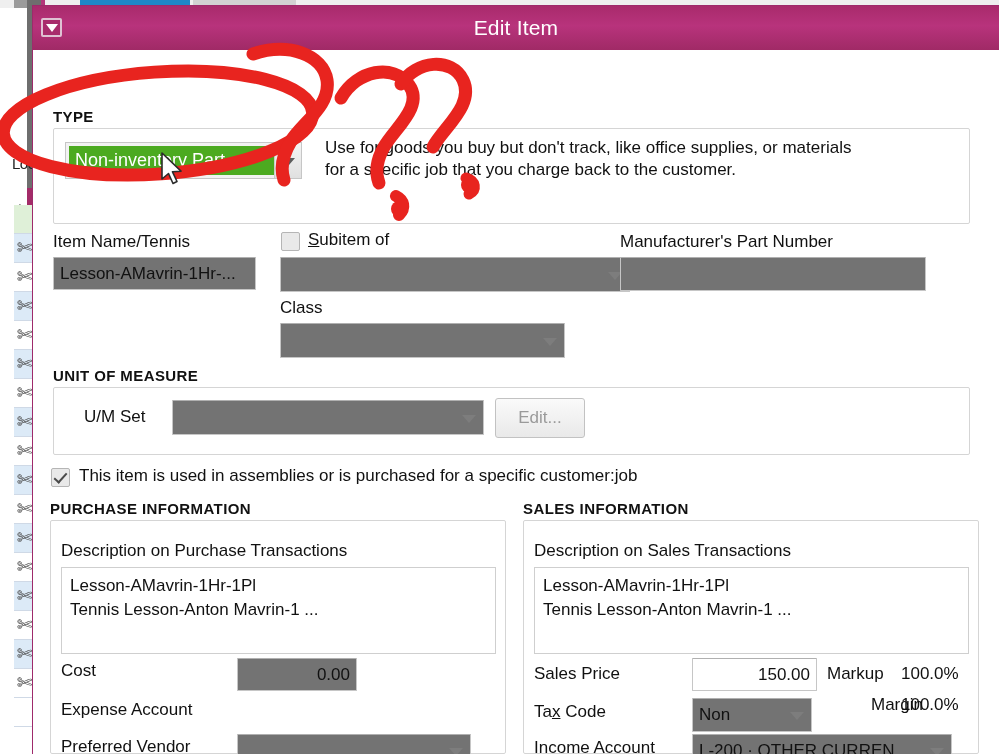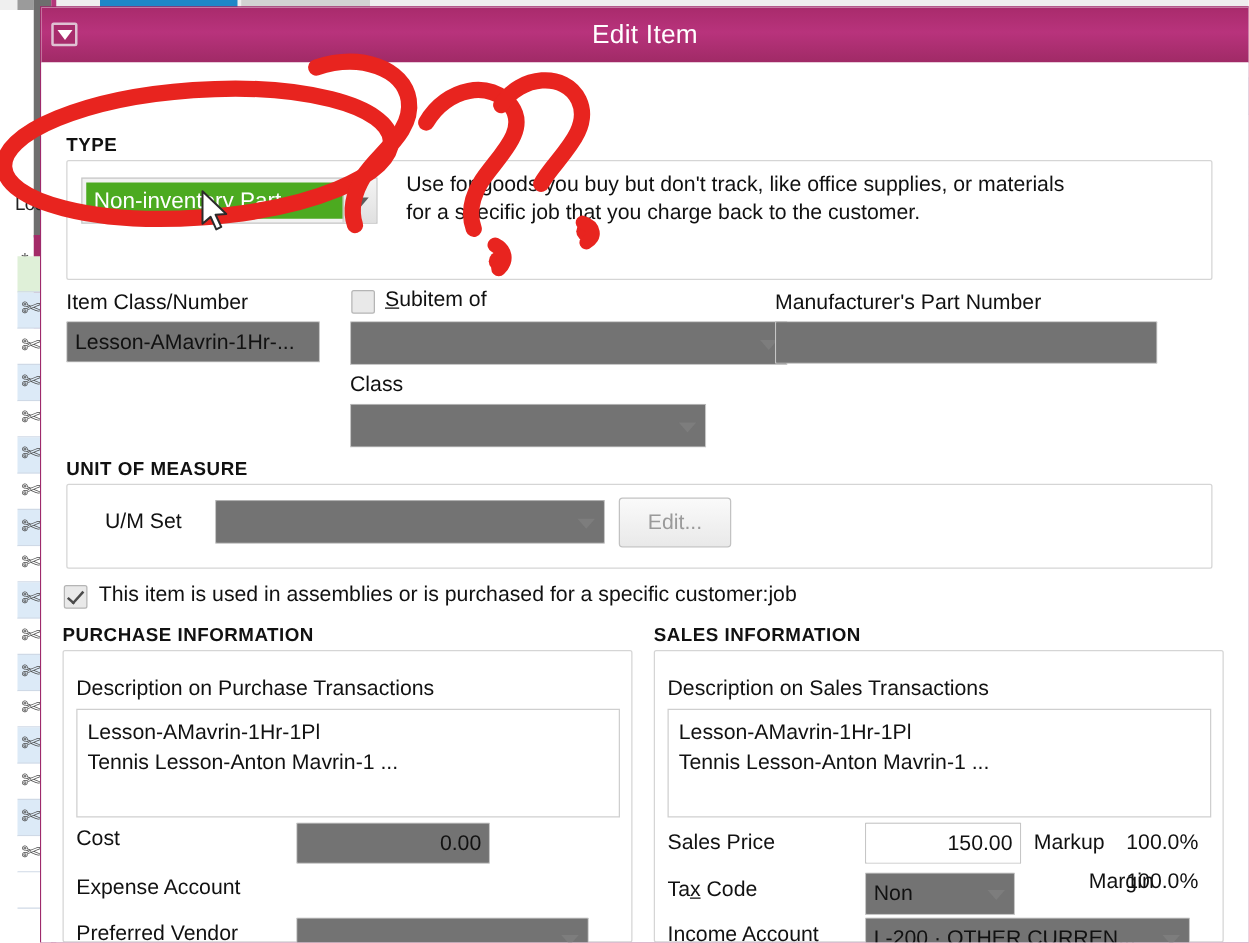--- a/index.html
+++ b/index.html
@@ -407,21 +407,21 @@
 
     <div id="type-combo">
       <div class="sel-val">Non-inventory Part</div>
       <div class="combo-btn">
         <div class="caret"></div>
       </div>
     </div>
 
     <div class="hint">Use for goods you buy but don't track, like office supplies, or materials for a specific job that you charge back to the customer.</div>
 
-    <div class="lbl" style="position:absolute;left:20px;top:182px;">Item Class/Number</div>
+    <div class="lbl" style="position:absolute;left:20px;top:182px;">Item Name/Tennis</div>
     <div class="field" style="left:20px;top:207px;width:203px;height:33px;">
       <span class="val">Lesson-AMavrin-1Hr-...</span>
     </div>
 
     <div class="checkbox" style="left:248px;top:182px;"></div>
     <div class="lbl" style="position:absolute;left:275px;top:180px;"><span class="acc">S</span><span>ubitem of</span></div>
     <div class="field combo" style="left:247px;top:207px;width:350px;height:35px;">
       <span class="val"></span>
       <div class="caret"></div>
     </div>
@@ -451,21 +451,21 @@
     <div class="checkbox checked" style="left:18px;top:418px;"></div>
     <div class="lbl" style="position:absolute;left:46px;top:416px;">This item is used in assemblies or is purchased for a specific customer:job</div>
 
     <div class="sec-label" style="position:absolute;left:17px;top:450px;">PURCHASE INFORMATION</div>
     <div class="groupbox" style="left:17px;top:470px;width:456px;height:234px;"></div>
     <div class="lbl" style="position:absolute;left:28px;top:491px;">Description on Purchase Transactions</div>
     <div class="textarea" style="left:28px;top:517px;width:435px;height:87px;">Lesson-AMavrin-1Hr-1Pl
 Tennis Lesson-Anton Mavrin-1 ...</div>
 
     <div class="lbl" style="position:absolute;left:28px;top:611px;">Cost</div>
-    <div class="field" style="left:204px;top:608px;width:155px;height:33px;">
+    <div class="field" style="left:204px;top:608px;width:120px;height:33px;">
       <span class="val right" style="width:100%;">0.00</span>
     </div>
 
     <div class="lbl" style="position:absolute;left:28px;top:650px;">Expense Account</div>
 
     <div class="lbl" style="position:absolute;left:28px;top:687px;">Preferred Vendor</div>
     <div class="field combo" style="left:204px;top:684px;width:234px;height:34px;">
       <span class="val"></span>
       <div class="caret"></div>
     </div>

